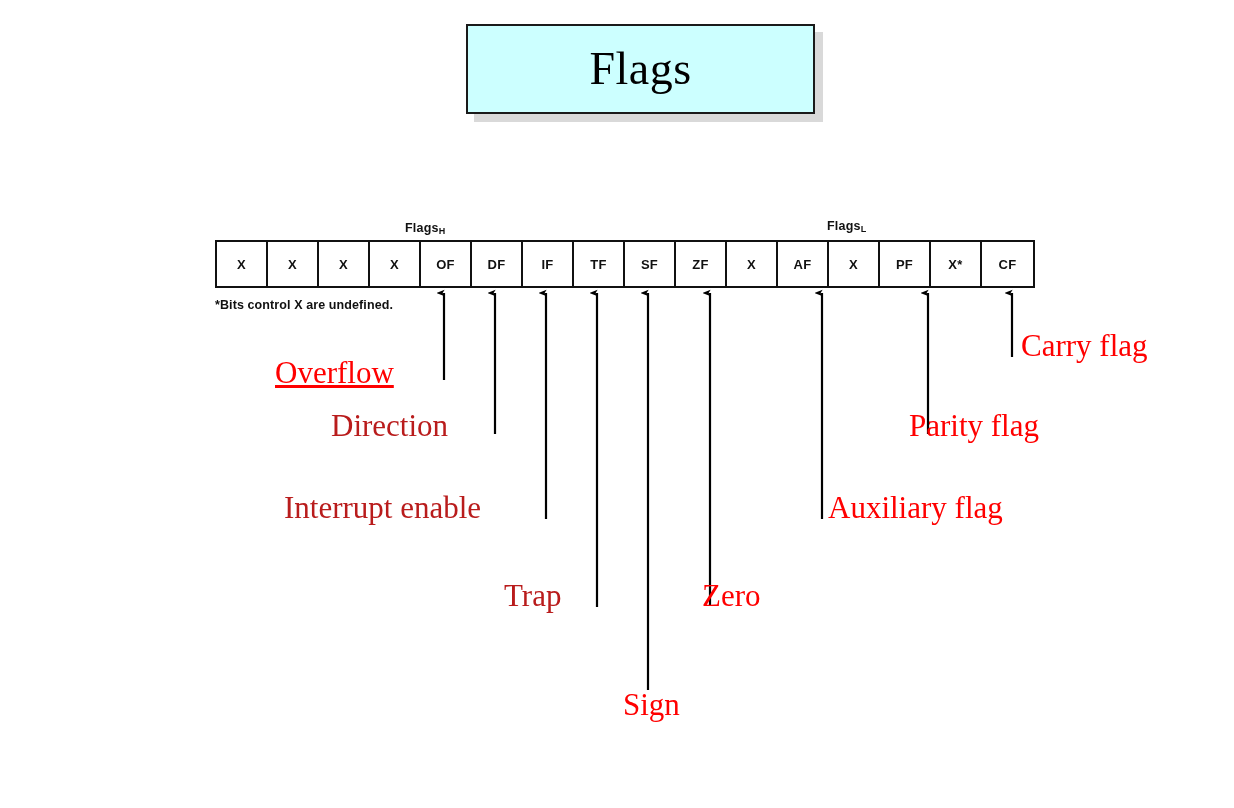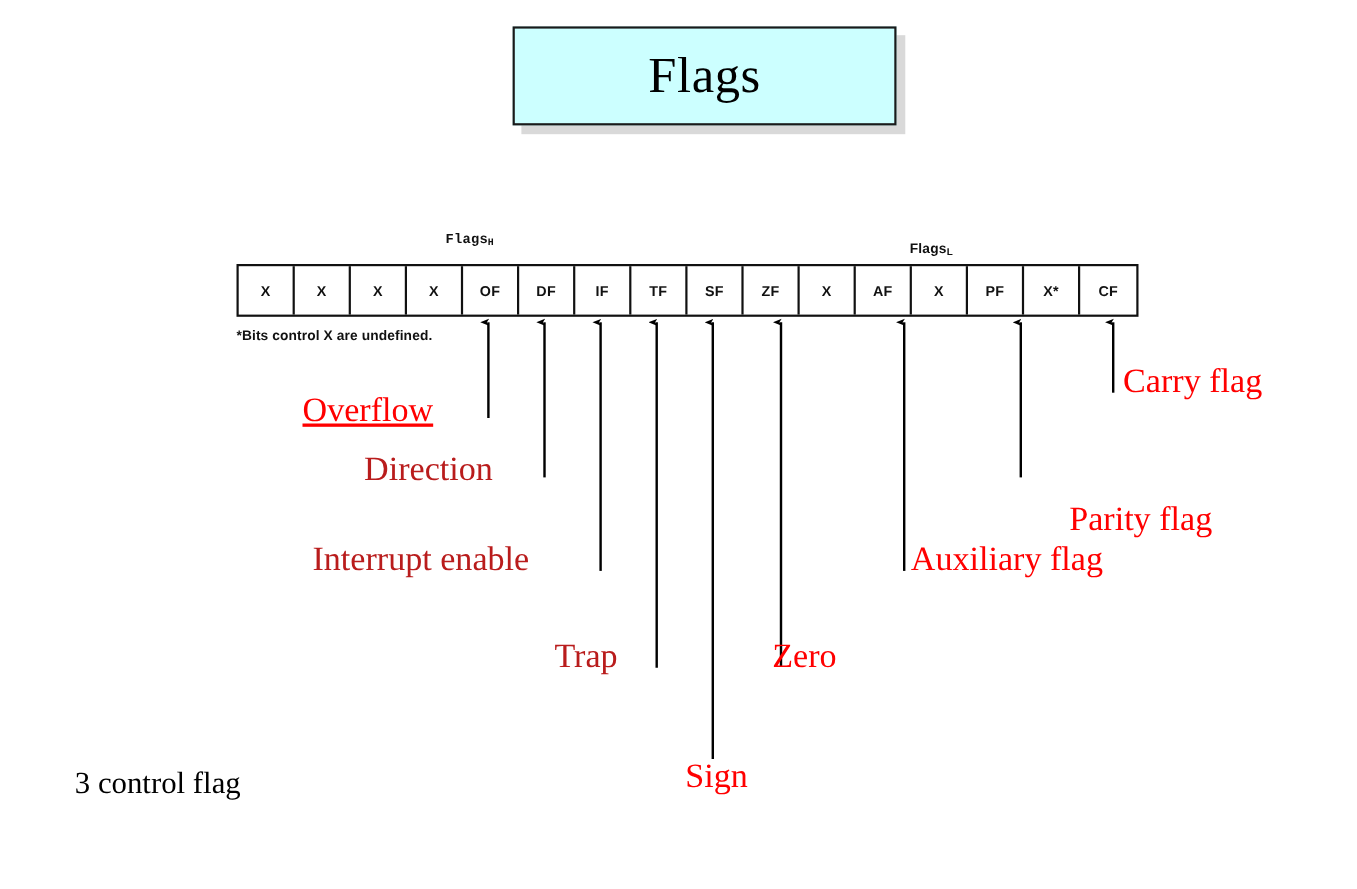--- a/index.html
+++ b/index.html
@@ -61,21 +61,21 @@
     color: #111111;
     letter-spacing: 0.2px;
     white-space: nowrap;
   }
   .group-label sub {
     font-size: 9px;
     vertical-align: baseline;
     position: relative;
     top: 2px;
   }
-  #label-flags-h { left: 190px; top: 6px; font-family: Liberation Mono, monospace; }
+  #label-flags-h { left: 190px; top: 16px; }
   #label-flags-l { left: 600px; top: 14px; margin-left: 12px; }
 
   #bit-row {
     position: absolute;
     left: 0px;
     top: 35px;
     height: 48px;
     display: flex;
     border: 2px solid #111111;
     box-sizing: border-box;
@@ -130,21 +130,21 @@
   .callout.red { color: #ff0000; }
   .callout.black { color: #b91c1c; }
 
   #callout-overflow        { left: 275px; top: 357px; text-decoration: underline; }
   #callout-direction       { left: 331px; top: 410px; }
   #callout-interrupt       { left: 284px; top: 492px; }
   #callout-trap            { left: 504px; top: 580px; }
   #callout-zero            { left: 702px; top: 580px; font-family: Liberation Serif, serif; }
   #callout-sign            { left: 623px; top: 665px; margin-top: 24px; }
   #callout-auxiliary       { left: 828px; top: 492px; }
-  #callout-parity          { left: 972px; top: 410px; margin-top: 46px; }
+  #callout-parity          { left: 909px; top: 410px; }
   #callout-carry           { left: 1021px; top: 330px; }
 
   
   #summary {
     position: absolute;
     left: 68px;
     top: 694px;
   }
   .summary-line {
     font-family: "Liberation Serif", serif;
@@ -225,14 +225,13 @@
 <div class="callout black" id="callout-direction">Direction</div>
 <div class="callout black" id="callout-interrupt">Interrupt enable</div>
 <div class="callout black" id="callout-trap">Trap</div>
 <div class="callout red" id="callout-zero">Zero</div>
 <div class="callout red" id="callout-sign">Sign</div>
 <div class="callout red" id="callout-auxiliary">Auxiliary flag</div>
 <div class="callout red" id="callout-parity">Parity flag</div>
 <div class="callout red" id="callout-carry">Carry flag</div>
 
 <div id="summary">
-  <div class="summary-line black">3 control flag</div>
 </div>
 
 </body></html>

